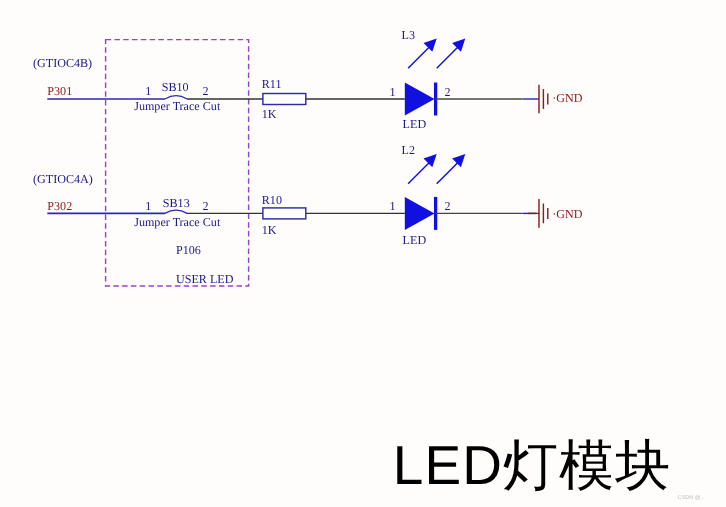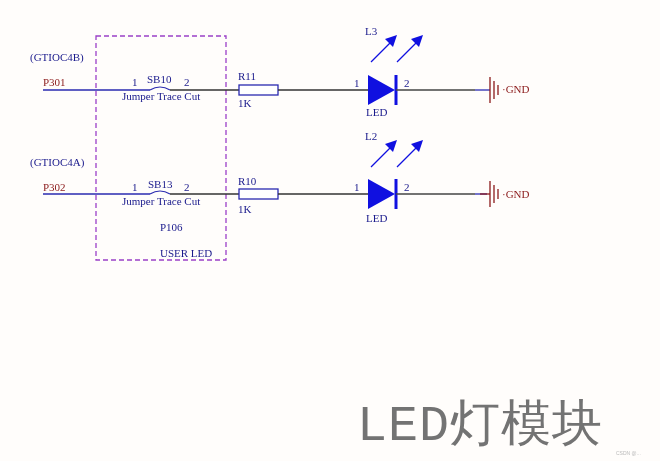--- a/index.html
+++ b/index.html
@@ -2,22 +2,22 @@
 <html><head>
 <meta charset="utf-8">
 <style>
   html, body { margin:0; padding:0; }
   body { width:660px; height:461px; background:#fffdfb; position:relative; overflow:hidden;
          font-family:"Liberation Serif","DejaVu Serif",serif; }
   svg { position:absolute; left:0; top:0; }
   .t { font-family:"Liberation Serif","DejaVu Serif",serif; font-size:11px; }
   .blue { fill:#1a1a8c; }
   .red { fill:#8b1a1a; }
-  .title { position:absolute; left:357px; top:390px; font-size:50px; color:#737373;
-           font-family:Liberation Mono, monospace; letter-spacing:1px; white-space:nowrap; }
+  .title { position:absolute; left:357px; top:390px; font-size:50px; color:#000000;
+           font-family:Liberation Sans, sans-serif; letter-spacing:1px; white-space:nowrap; }
   .wm { position:absolute; left:616px; top:450px; font-size:5px; color:#bbb;
         font-family:"Liberation Sans",sans-serif; }
 </style>
 </head>
 <body>
 
 <svg width="660" height="461">
 
   <rect x="96" y="36" width="130" height="224" fill="none" stroke="#9b40c8" stroke-width="1.3" stroke-dasharray="5,3"></rect>
 

